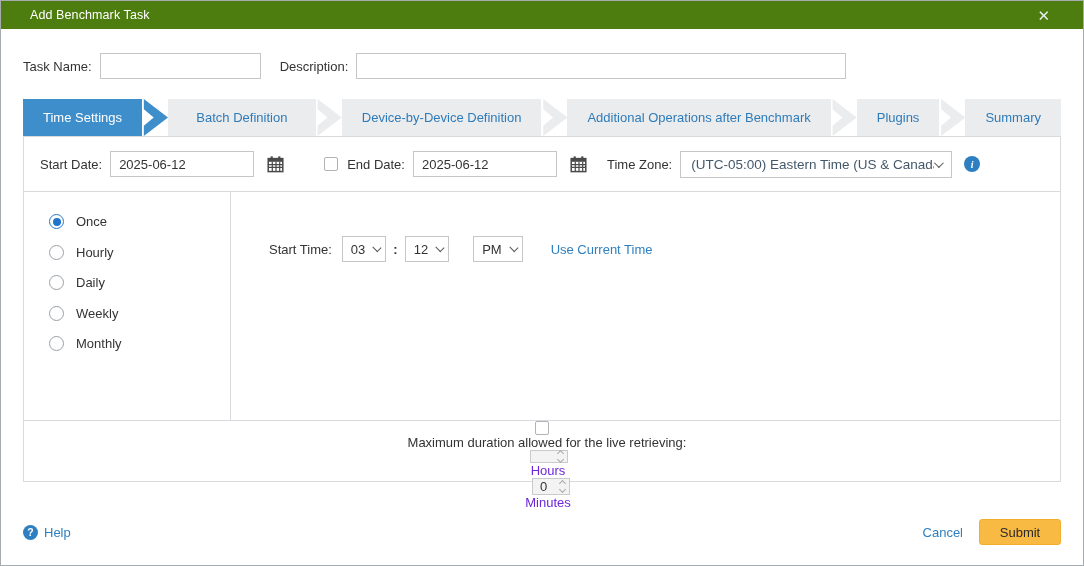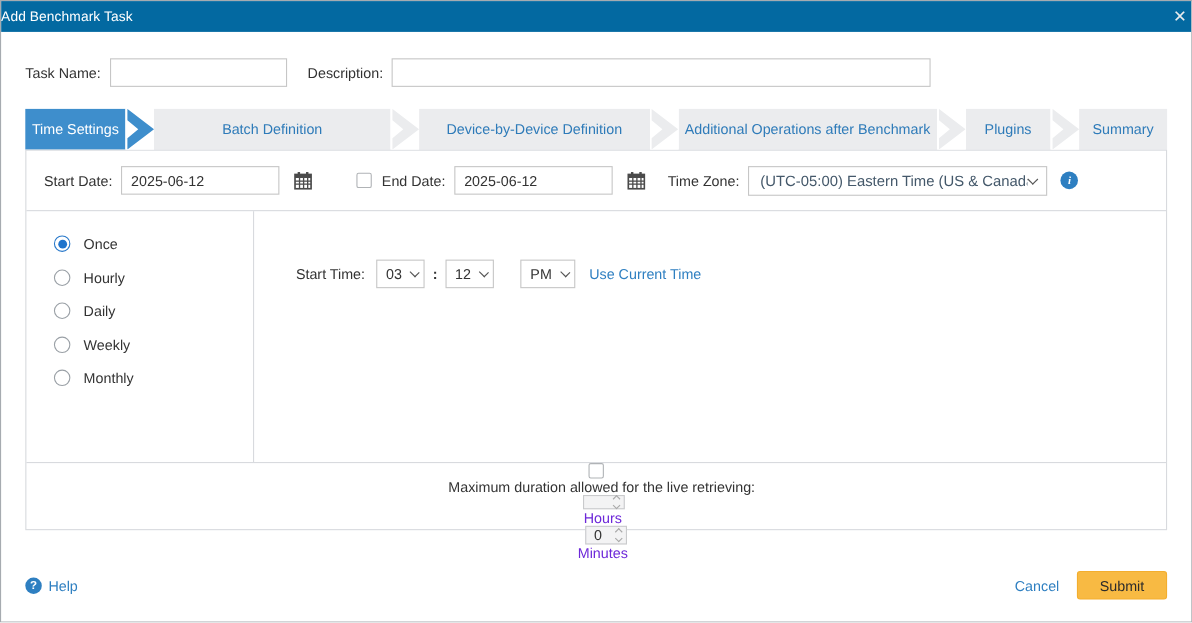--- a/index.html
+++ b/index.html
@@ -1,34 +1,34 @@
 <!DOCTYPE html>
 <html><head>
 <meta charset="utf-8">
 <style>
   * { box-sizing: border-box; margin: 0; padding: 0; }
   html,body { width:1084px; height:566px; background:#fff; font-family:"Liberation Sans",sans-serif; }
   .dialog { width:1084px; height:566px; border:1px solid #a6abb0; background:#fff; display:flex; flex-direction:column; overflow:hidden; }
 
   
-  .titlebar { height:28px; background:#0369a1; color:#fff; display:flex; align-items:center; padding:0 0; flex:0 0 28px; }
+  .titlebar { height:28px; background:#4d7c0f; color:#fff; display:flex; align-items:center; padding:0 29px; flex:0 0 28px; }
   .titlebar .title { font-size:12.5px; letter-spacing:.1px; }
   .titlebar .close { margin-left:auto; font-size:15px; line-height:1; cursor:pointer; color:#e8ecee; padding:2px 4px; }
 
   
   .name-row { display:flex; align-items:center; margin:24px 22px 0; }
   .name-row label { font-size:13px; color:#333; }
   .ti { height:26px; border:1px solid #c6c6c6; font-size:13px; color:#333; padding:0 8px; outline:none; background:#fff; }
   .task-input { width:161px; margin-left:8px; }
   .desc-label { margin-left:19px; }
   .desc-input { width:490px; margin-left:8px; }
 
   
   .tabs { display:flex; align-items:stretch; height:37px; margin:20px 22px 0; }
-  .tab { display:flex; align-items:center; justify-content:center; font-size:13px; color:#2e7bb9; background:#ebecee; cursor:pointer; white-space:nowrap; padding:0 6px; }
+  .tab { display:flex; align-items:center; justify-content:center; font-size:13px; color:#2e7bb9; background:#ebecee; cursor:pointer; white-space:nowrap; padding:0 20px; }
   .tab.active { background:#3e8ecc; color:#fff; }
   .w-ts { flex:0 0 84px; }
   .w-bd { flex:227 1 0; }
   .w-dd { flex:221 1 0; }
   .w-ao { flex:235 1 0; }
   .w-pl { flex:73 1 0; }
   .w-su { flex:76 1 0; }
   .tab-sep { position:relative; flex:0 0 26px; background:#fff; }
   .tab-sep::before { content:""; position:absolute; inset:0; background:#ebecee;
     clip-path:polygon(7% 0, 100% 50%, 7% 100%, 7% 72%, 45% 50%, 7% 28%); }
@@ -59,21 +59,21 @@
   .radio-row span.txt { font-size:13px; color:#333; margin-left:12px; }
   .time-panel { flex:1; padding:44px 0 0 38px; display:flex; align-items:flex-start; }
   .time-inner { display:flex; align-items:center; }
   .mini-select { height:26px; border:1px solid #c6c6c6; background:#fff; display:inline-flex; align-items:center; padding:0 6px 0 8px; cursor:pointer; }
   .mini-select .v { font-size:13px; color:#333; margin-right:7px; }
   .mini-select .chev { transform:rotate(45deg) translateY(-2px); width:6px; height:6px; }
   .hour-sel { margin-left:10px; }
   .colon { font-size:13px; font-weight:bold; color:#333; margin:0 7px; }
   .mer-sel { margin-left:24px; }
   .link { font-size:13px; color:#2e7fc1; text-decoration:none; cursor:pointer; }
-  .uct { margin-left:13px; }
+  .uct { margin-left:28px; }
 
   
   .dur-row { height:60px; display:flex; align-items:center; padding:0 16px;flex-direction:column; }
   .dur-lbl { font-size:13px; color:#333; margin-left:10px; }
   .spinner { width:38px; height:26px; border:1px solid #c9cacc; background:#f3f3f4; display:flex; align-items:center; padding:0 4px 0 7px; }
   .spin-h { margin-left:14px; }
   .spin-m { margin-left:18px; }
   .spinner .sv { flex:1; font-size:13px; color:#333; }
   .arrows { display:flex; flex-direction:column; gap:3px; }
   .arr { width:5px; height:5px; border-right:1.3px solid #a9a9a9; border-bottom:1.3px solid #a9a9a9; }

